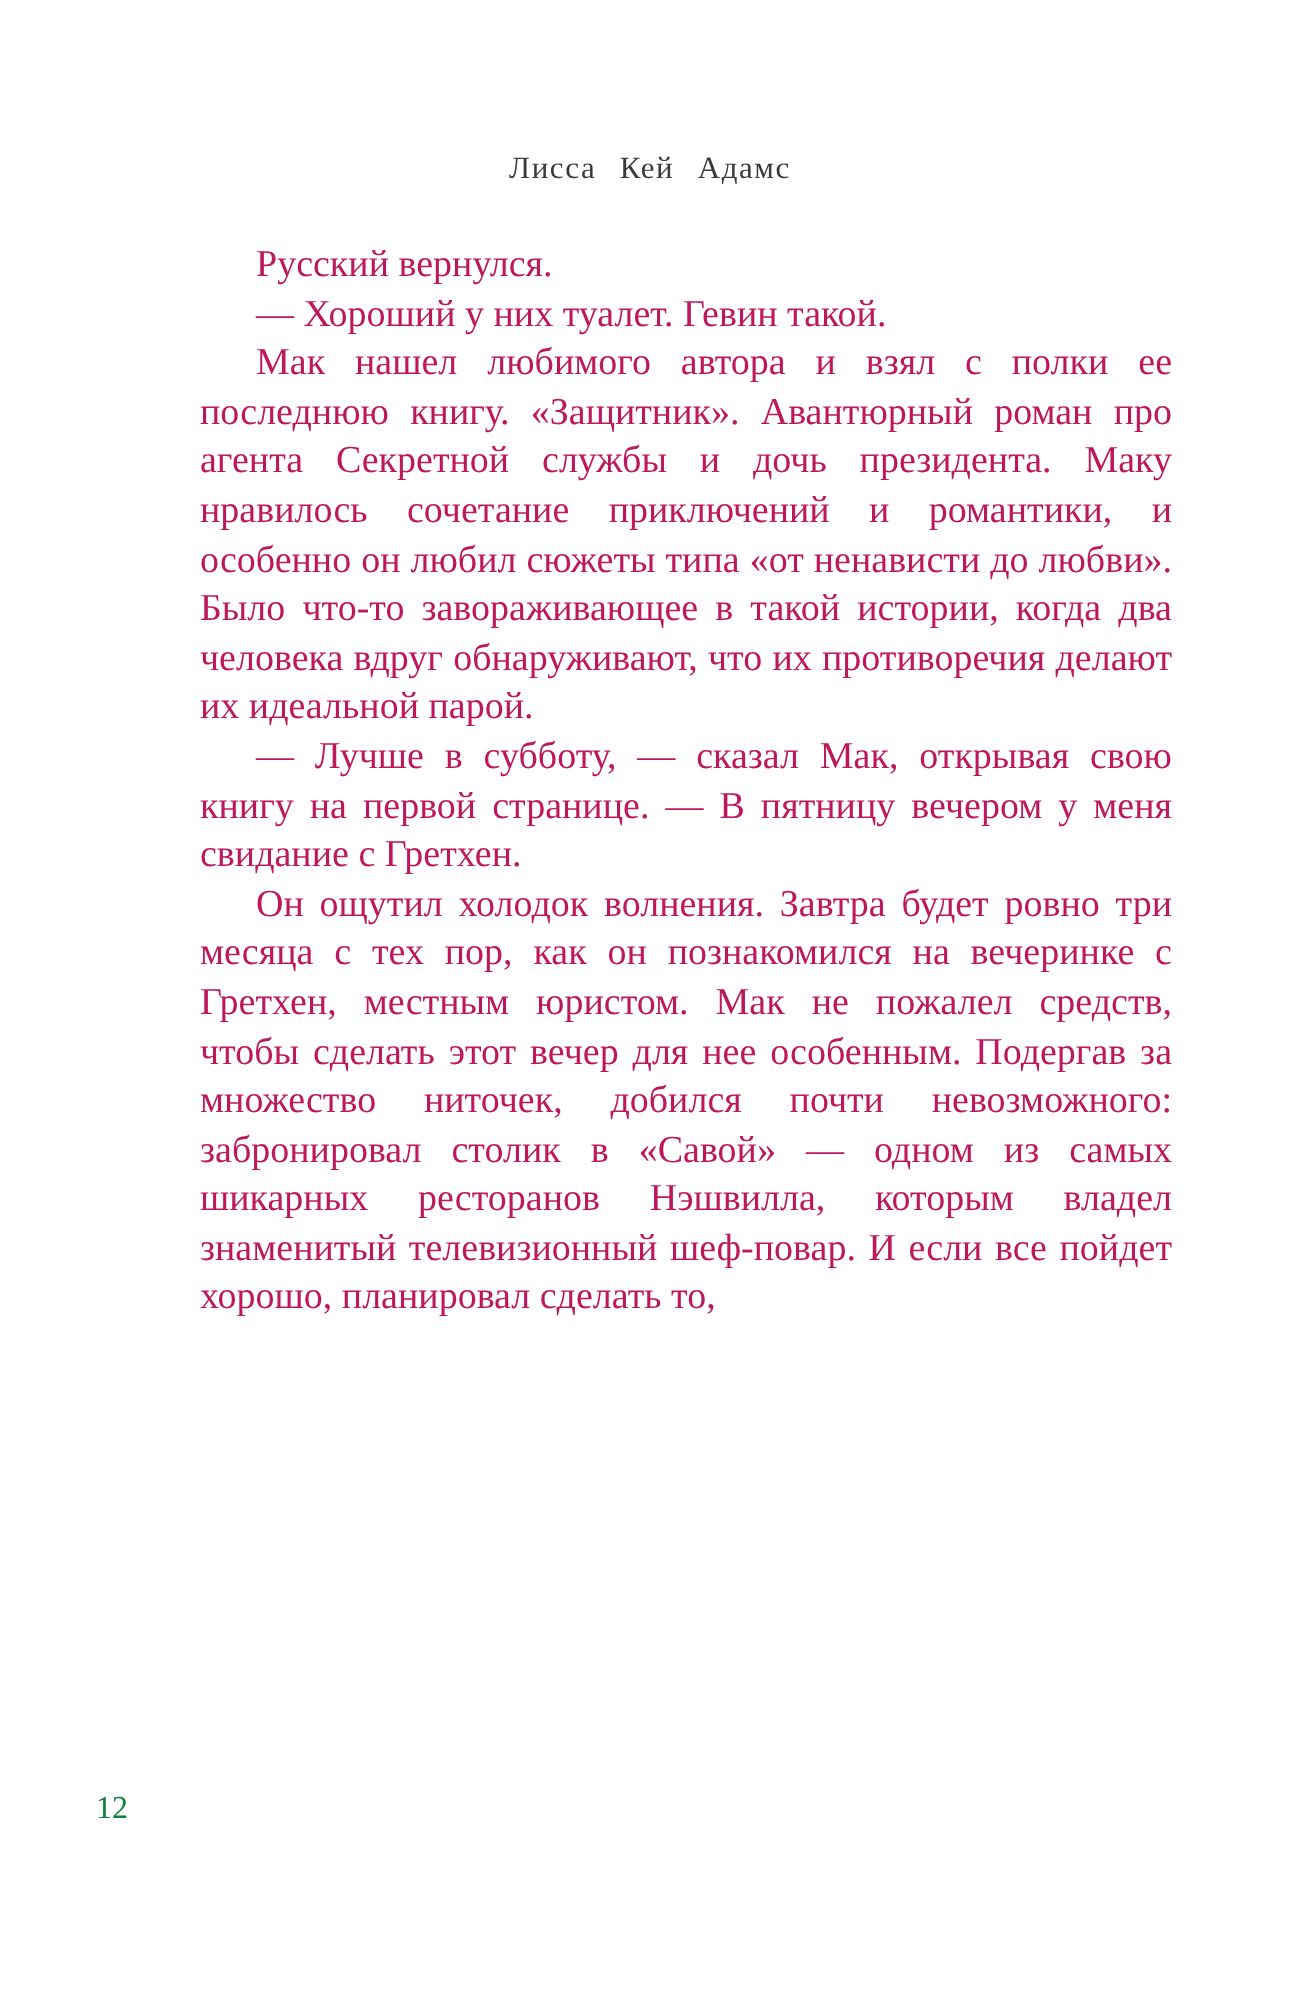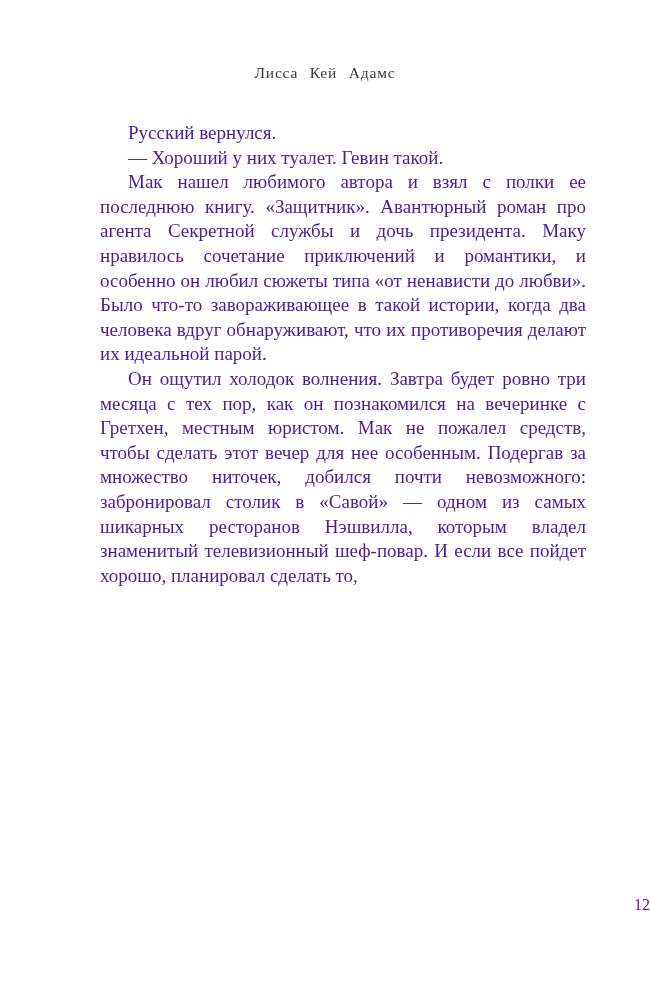--- a/index.html
+++ b/index.html
@@ -12,65 +12,67 @@
       width: 650px;
       height: 1001px;
       background: #ffffff;
       font-family: "Liberation Serif", "DejaVu Serif", serif;
       color: #303030;
       overflow: hidden;
       box-sizing: border-box;
     }
     .running-header {
       position: absolute;
-      top: 64px;
+      top: 76px;
       left: 0;
       right: 0;
       text-align: center;
       font-size: 15.5px;
       letter-spacing: 0.8px;
       word-spacing: 7px;
       color: #3a3a3a;
     }
     .text-block {
       position: absolute;
       top: 121px;
       left: 100px;
       width: 486px;
       text-align: justify;
       font-size: 19px;
       line-height: 24.6px;
       hyphens: auto;
       -webkit-hyphens: auto;
-      color: #4c1d95;
+      color: #be185d;
     }
     .text-block p {
       margin: 0;
       padding: 0;
       text-indent: 28px;
     }
     .page-number {
       position: absolute;
       top: 896px;
       left: 0;
       right: 0;
-      text-align: right;
+      text-align: left;
       font-size: 16px;
-      color: #701a75;
+      color: #15803d;
+      padding-left: 48px;
     }
   </style>
 </head>
 <body>
 
 <div class="page">
 
   <div class="running-header">Лисса Кей Адамс</div>
 
   <div class="text-block">
     <p>Русский вернулся.</p>
     <p>— Хороший у них туалет. Гевин такой.</p>
     <p>Мак нашел любимого автора и взял с полки ее последнюю книгу. «Защитник». Авантюрный роман про агента Секретной службы и дочь президента. Маку нравилось сочетание приключений и романтики, и особенно он любил сюжеты типа «от ненависти до любви». Было что-то завораживающее в такой истории, когда два человека вдруг обнаруживают, что их противоречия делают их идеальной парой.</p>
+    <p>— Лучше в субботу, — сказал Мак, открывая свою книгу на первой странице. — В пятницу вечером у меня свидание с Гретхен.</p>
     <p>Он ощутил холодок волнения. Завтра будет ровно три месяца с тех пор, как он познакомился на вечеринке с Гретхен, местным юристом. Мак не пожалел средств, чтобы сделать этот вечер для нее особенным. Подергав за множество ниточек, добился почти невозможного: забронировал столик в «Савой» — одном из самых шикарных ресторанов Нэшвилла, которым владел знаменитый телевизионный шеф-повар. И если все пойдет хорошо, планировал сделать то,</p>
   </div>
 
   <div class="page-number">12</div>
 
 </div>
 
 </body></html>

